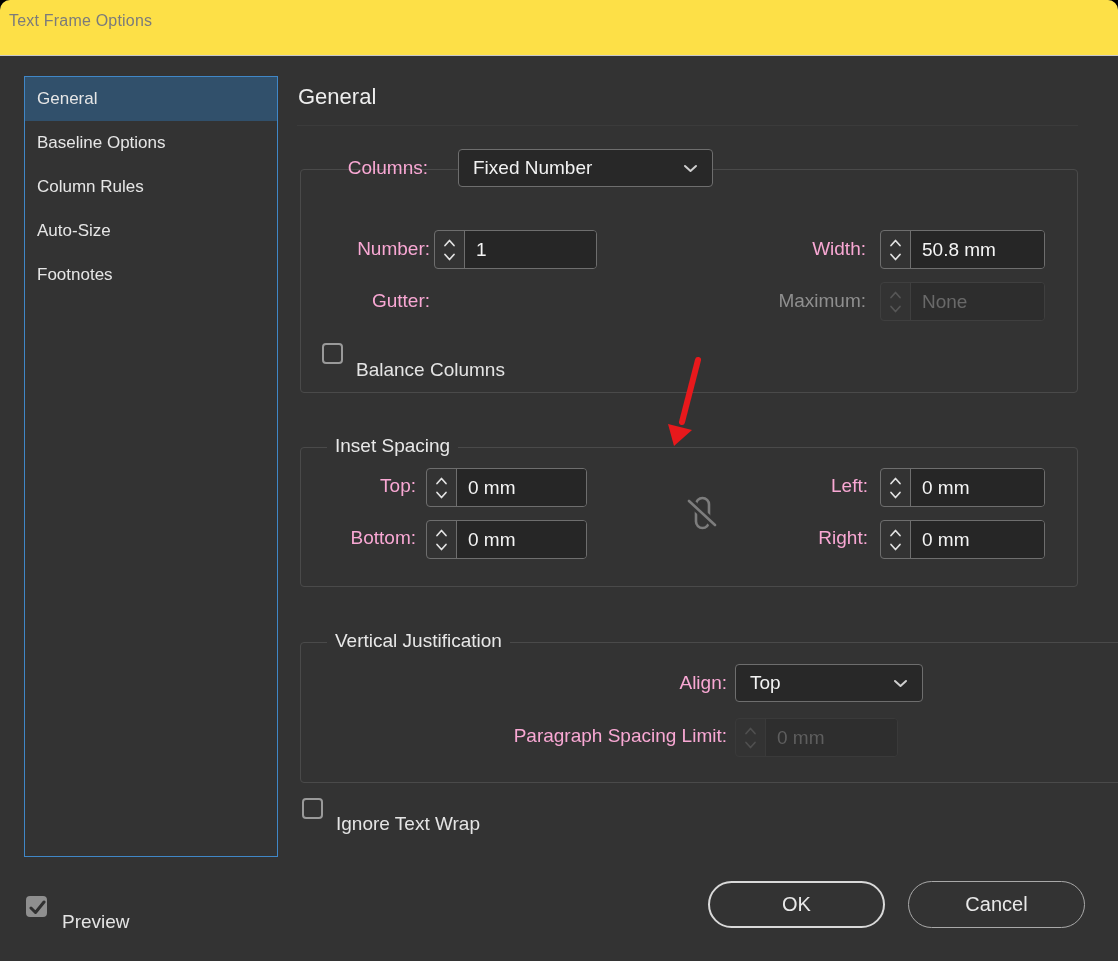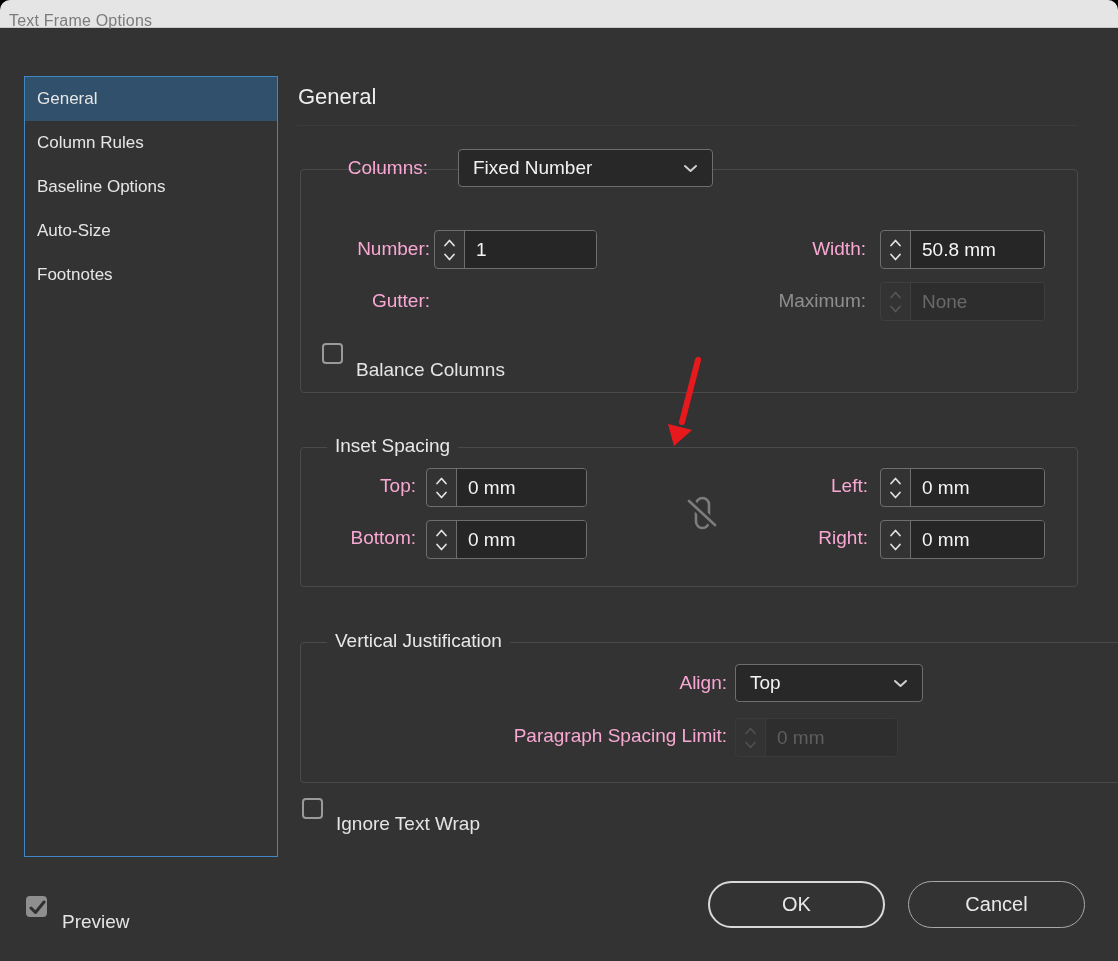--- a/index.html
+++ b/index.html
@@ -2,21 +2,21 @@
 <html><head>
 <meta charset="utf-8">
 <style>
   * { margin:0; padding:0; box-sizing:border-box; }
   html,body { background:#000; }
   body { font-family:"Liberation Sans", sans-serif; }
   .stage { position:relative; width:1118px; height:961px; background:#000; overflow:hidden; }
   .window { position:absolute; inset:0; background:#333333; border-radius:10px 10px 0 0; overflow:hidden; }
 
   
-  .titlebar { position:absolute; left:0; top:0; width:100%; height:28px; background:#e5e5e5; border-bottom:1px solid #c9c9c9; }
+  .titlebar { position:absolute; left:0; top:0; width:100%; height:56px; background:#fde047; border-bottom:1px solid #c9c9c9; }
   .titlebar-text { position:absolute; left:9px; top:12px; font-size:16px; color:#7b7b7b; letter-spacing:.2px; }
 
   
   .sidebar { position:absolute; left:24px; top:76px; width:254px; height:781px; border:1.5px solid #4087c7; background:#333333; }
   .side-item { position:relative; height:44px; display:flex; align-items:center; padding-left:12px; font-size:17px; color:#e6e6e6; cursor:default; }
   .side-item.selected { background:#31506b; }
 
   
   .heading { position:absolute; left:298px; top:84px; font-size:22px; color:#eeeeee; }
   .heading-sep { position:absolute; left:297px; top:125px; width:781px; height:1px; background:#2a2a2a; border-bottom:1px solid #3b3b3b; }
@@ -67,24 +67,24 @@
 
     <div class="titlebar">
       <div class="titlebar-text">Text Frame Options</div>
     </div>
 
     <div class="sidebar">
       <div class="side-item selected">
           <span>General</span>
         </div>
       <div class="side-item">
+          <span>Baseline Options</span>
+        </div>
+      <div class="side-item">
           <span>Column Rules</span>
-        </div>
-      <div class="side-item">
-          <span>Baseline Options</span>
         </div>
       <div class="side-item">
           <span>Auto-Size</span>
         </div>
       <div class="side-item">
           <span>Footnotes</span>
         </div>
     </div>
 
     <div class="heading">General</div>

